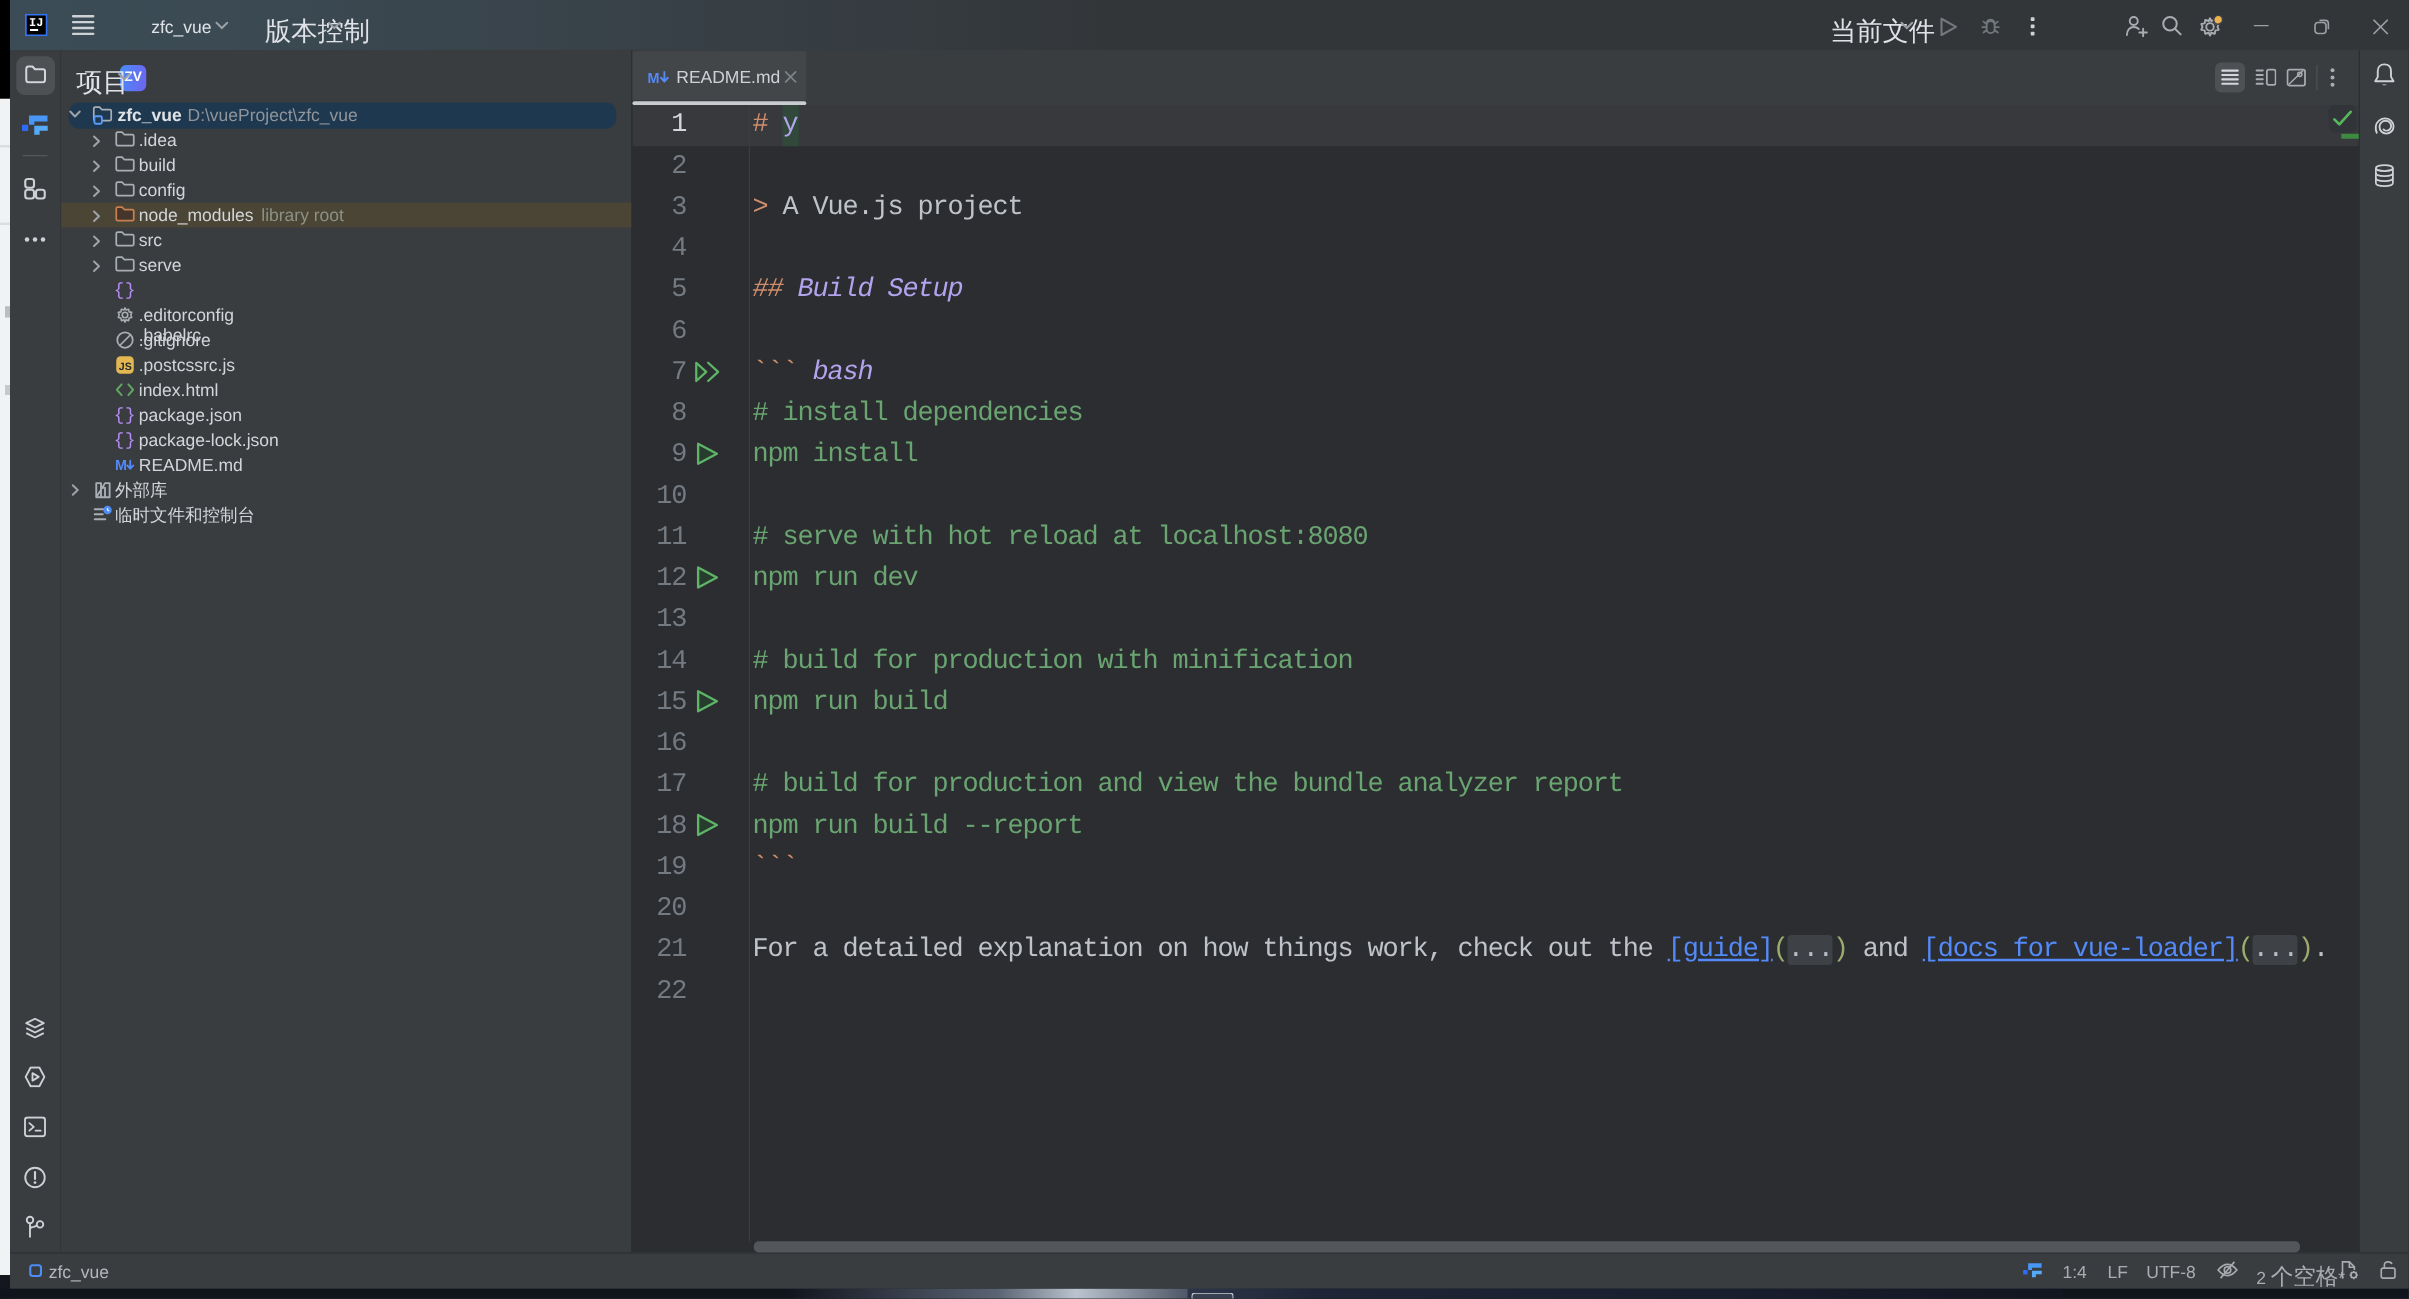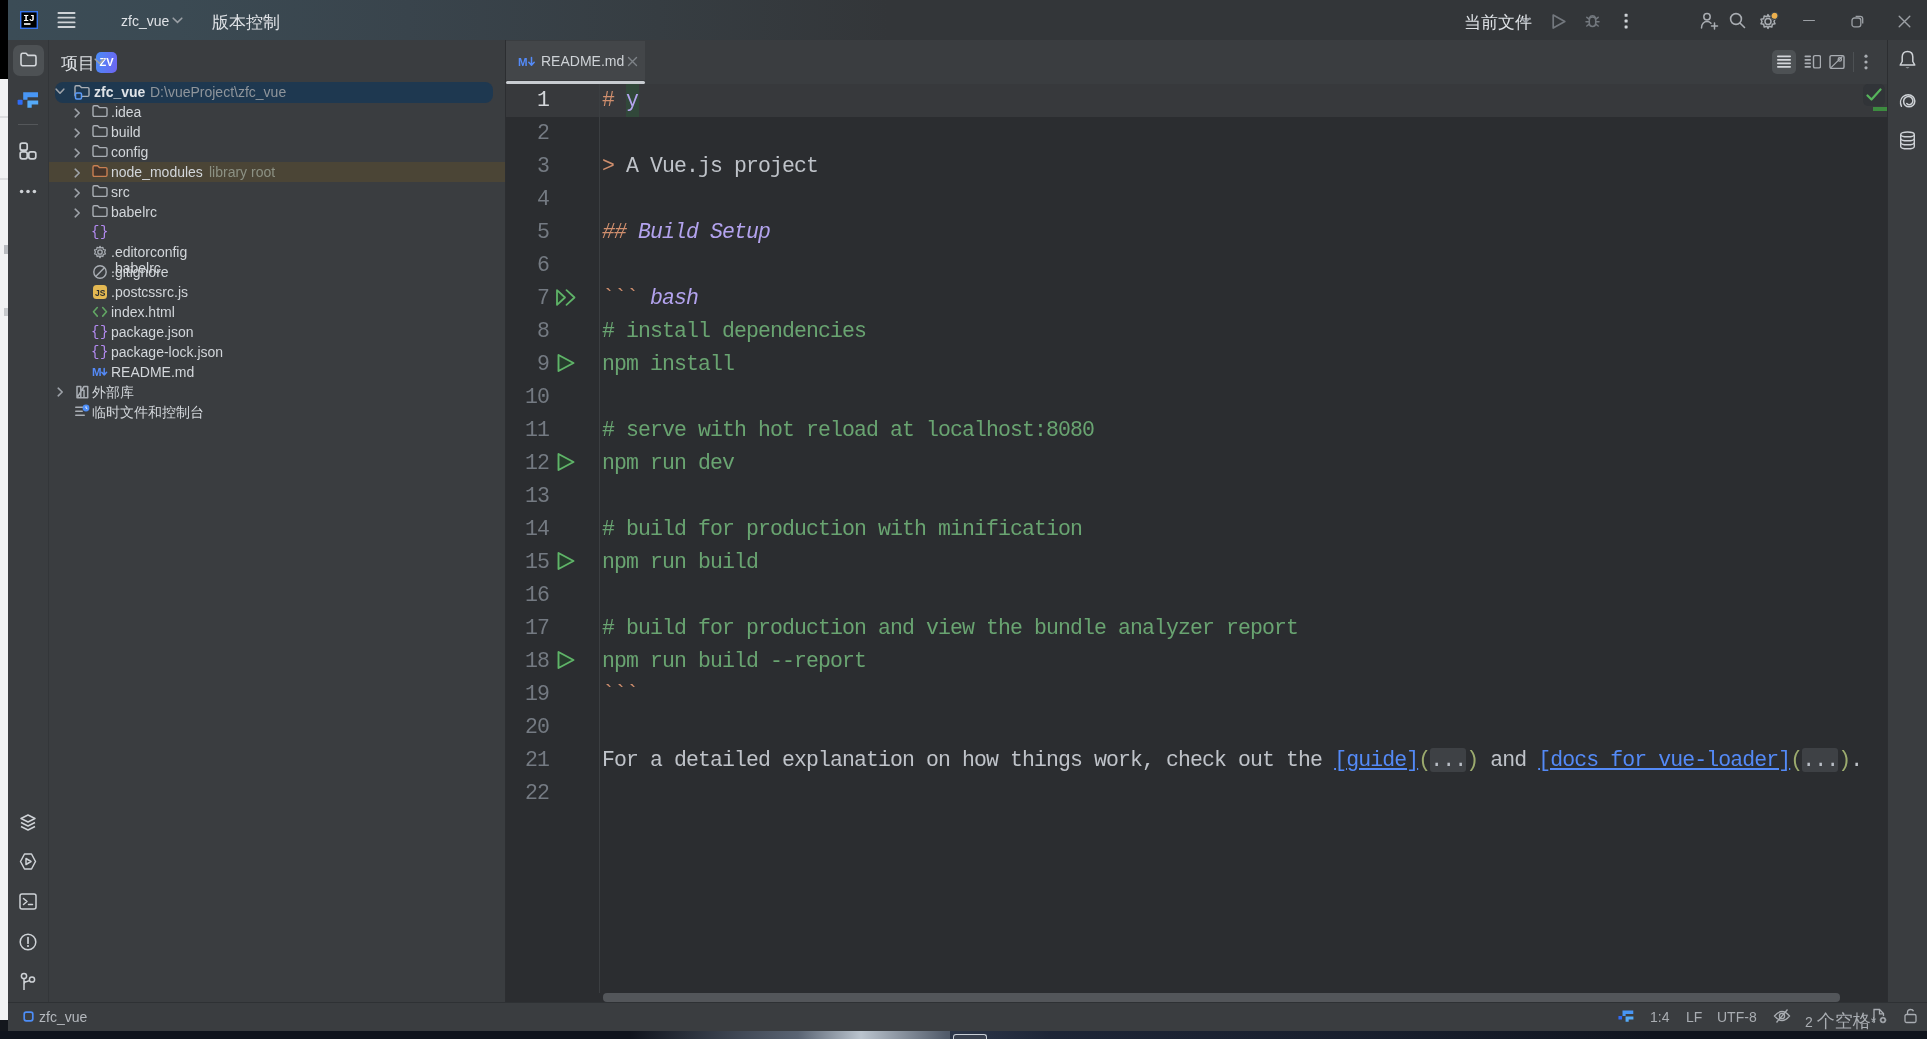--- a/index.html
+++ b/index.html
@@ -19,21 +19,21 @@
   
   #band   { left:8px; top:40px; width:1919px; height:962px; background:#3a3d40; }
   #editor { left:505px; top:84px; width:1382px; height:918px; background:#2b2d30; }
   #vline1 { left:48px;  top:40px; width:1px; height:962px; background:#333639; }
   #vline2 { left:505px; top:40px; width:1px; height:962px; background:#2c2e31; }
   #vline3 { left:1887px;top:40px; width:1px; height:962px; background:#2c2e31; }
   #status { left:8px; top:1002px; width:1919px; height:29px; background:#3a3d40; border-top:1px solid #2e3134; }
   #taskbar { left:0; top:1031px; width:1927px; height:8px; background:#10141d; }
   
   .t { position:absolute; color:#dfe2e6; font-size:14px; white-space:pre; }
-  .cjk { font-size:17px; letter-spacing:0px; }
+  .cjk { font-size:21px; letter-spacing:0px; }
   
   #curline { left:506px; top:84px; width:1381px; height:33px; background:#37393c; }
   #ybox { left:626px; top:84px; width:13px; height:33px; background:#31483a; }
   #gutline { left:599px; top:84px; width:1px; height:909px; background:#3b3e41; }
   #nums { left:505px; top:84px; width:44px; text-align:right;
     font-family:"Liberation Mono",monospace; font-size:21.5px; letter-spacing:-0.9px; line-height:33px;
     color:#747a82; white-space:pre; }
   #code { left:602px; top:84px; font-family:"Liberation Mono",monospace;
     font-size:21.5px; letter-spacing:-0.9px; line-height:33px; color:#bfc3c9; white-space:pre; }
   #code i { font-style:italic; }
@@ -357,21 +357,21 @@
         <use href="#i-folder"></use>
       </svg>
     <div class="row" style="left:111px;top:182px;">src</div>
 
     <svg class="abs" style="left:74px;top:208px" width="7" height="10" viewBox="0 0 7 10">
         <use href="#i-chevr"></use>
       </svg>
     <svg class="abs" style="left:92px;top:204px" width="16" height="16" viewBox="0 0 16 16">
         <use href="#i-folder"></use>
       </svg>
-    <div class="row" style="left:111px;top:202px;">babelrc</div>
+    <div class="row" style="left:111px;top:202px;">serve</div>
 
     <svg class="abs" style="left:92px;top:224px" width="16" height="16" viewBox="0 0 16 16">
         <use href="#i-brace"></use>
       </svg>
     <div class="row" style="left:111px;top:222px;margin-top:36px;">.babelrc</div>
 
     <svg class="abs" style="left:92px;top:244px" width="16" height="16" viewBox="0 0 16 16">
         <use href="#i-gear2"></use>
       </svg>
     <div class="row" style="left:111px;top:242px;">.editorconfig</div>

